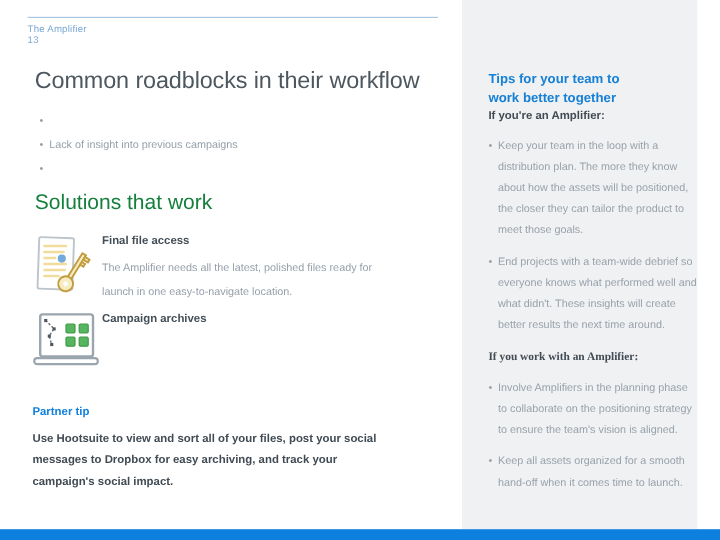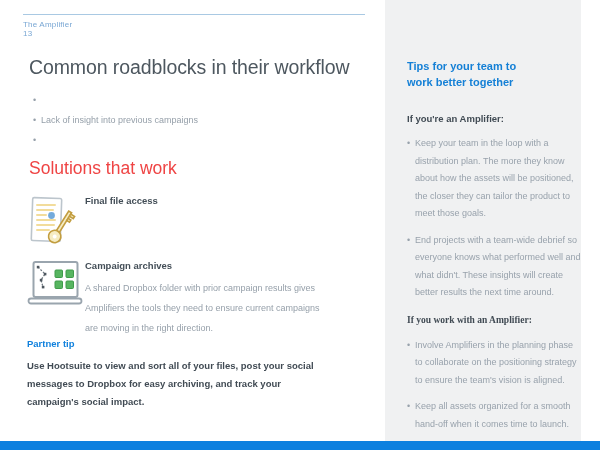--- a/index.html
+++ b/index.html
@@ -9,34 +9,34 @@
   }
   
   .header-rule{position:absolute;left:23px;top:14px;width:342px;border-top:1px solid #a9c9e3;}
   .header-row{position:absolute;left:23px;top:20px;width:342px;display:flex;justify-content:space-between;
     font-size:8px;letter-spacing:.2px;color:#79a7d4;flex-direction:column;}
   
   .h1{position:absolute;left:29px;top:56px;font-size:19.5px;font-weight:400;color:#4d575f;letter-spacing:-.1px;}
   .roadblock-list{position:absolute;left:33px;top:90px;width:330px;}
   .rb-item{display:flex;font-size:9px;color:#96a0aa;line-height:20px;}
   .rb-item .dot{width:8px;flex:none;}
-  .h2{position:absolute;left:29px;top:158px;font-size:17.5px;font-weight:400;color:#ef4444;}
+  .h2{position:absolute;left:29px;top:158px;font-size:17.5px;font-weight:400;color:#15803d;}
   .sol-item{position:absolute;left:27px;display:flex;}
   .sol-icon{width:58px;flex:none;}
   .sol-text{width:250px;}
   .sol-title{font-size:9.5px;font-weight:bold;color:#434e57;line-height:12px;margin-bottom:6px;}
   .sol-body{font-size:9px;color:#96a0aa;line-height:20px;}
   .partner{position:absolute;left:27px;top:338px;width:302px;}
   .partner-label{font-size:9.5px;font-weight:bold;color:#1081dd;line-height:12px;margin-bottom:7px;}
   .partner-body{font-size:9.5px;font-weight:bold;color:#414b54;line-height:18px;}
   
   .sidebar{position:absolute;left:385px;top:0;width:196px;height:441px;background:#f0f1f2;
     box-sizing:border-box;padding:58px 18px 0 22px;}
   .sb-heading{width:128px;font-size:11px;font-weight:bold;color:#1580d6;line-height:16px;}
-  .sb-subhead{font-size:9.5px;font-weight:bold;color:#414b54;line-height:13px;margin-top:22px;}
+  .sb-subhead{font-size:9.5px;font-weight:bold;color:#414b54;line-height:13px;}
   .sb-list{margin-top:10px;}
   .sb-bullet{display:flex;font-size:9px;color:#98a2ac;line-height:17.5px;margin-bottom:9px;width:174px;}
   .sb-bullet .dot{width:8px;flex:none;}
   .sb-subhead.second{margin-top:12px;font-family:Liberation Serif, serif;}
   
   .bottom-bar{position:absolute;left:0;top:441px;width:600px;height:9px;background:#0d80df;}
 </style>
 </head>
 <body>
 
@@ -81,20 +81,21 @@
           <rect x="31.4" y="14" width="3.4" height="26"></rect>
           <rect x="34.8" y="15.5" width="4.5" height="2.6"></rect>
           <rect x="34.8" y="20.5" width="3.2" height="2.6"></rect>
           <circle cx="33" cy="43" r="6.2"></circle>
           <circle cx="33" cy="43" r="2" fill="#ffffff" stroke="none"></circle>
         </g>
       </svg>
     </div>
     <div class="sol-text">
       <div class="sol-title">Final file access</div>
+      <div class="sol-body">The Amplifier needs all the latest, polished files ready for launch in one easy-to-navigate location.</div>
     </div>
   </div>
 
   <div class="sol-item" style="top:260px;">
     <div class="sol-icon">
       <svg width="56" height="48" viewBox="0 0 56 48">
         <rect x="6.5" y="2" width="44" height="35" rx="2" fill="#ffffff" stroke="#9aa5ae" stroke-width="2"></rect>
         <rect x="1.5" y="38.5" width="53" height="5" rx="2.5" fill="#ffffff" stroke="#9aa5ae" stroke-width="1.8"></rect>
         <g stroke="#6a747c" stroke-width="1.2" fill="none">
           <polyline points="11,7 18,14 14,20 16,27" stroke-dasharray="2,1.5"></polyline>
@@ -108,21 +109,20 @@
         <g fill="#57b560" stroke="#3f9b4a" stroke-width="1">
           <rect x="28" y="10" width="7.5" height="7.5" rx="1"></rect>
           <rect x="39" y="10" width="7.5" height="7.5" rx="1"></rect>
           <rect x="28" y="21" width="7.5" height="7.5" rx="1"></rect>
           <rect x="39" y="21" width="7.5" height="7.5" rx="1"></rect>
         </g>
       </svg>
     </div>
     <div class="sol-text">
       <div class="sol-title">Campaign archives</div>
-      <div class="sol-body">A shared Dropbox folder with prior campaign results gives Amplifiers the tools they need to ensure current campaigns are moving in the right direction.</div>
     </div>
   </div>
 
   <div class="partner">
     <div class="partner-label">Partner tip</div>
     <div class="partner-body">Use Hootsuite to view and sort all of your files, post your social messages to Dropbox for easy archiving, and track your campaign's social impact.</div>
   </div>
 
   <div class="sidebar">
     <div class="sb-heading">Tips for your team to work better together</div>

